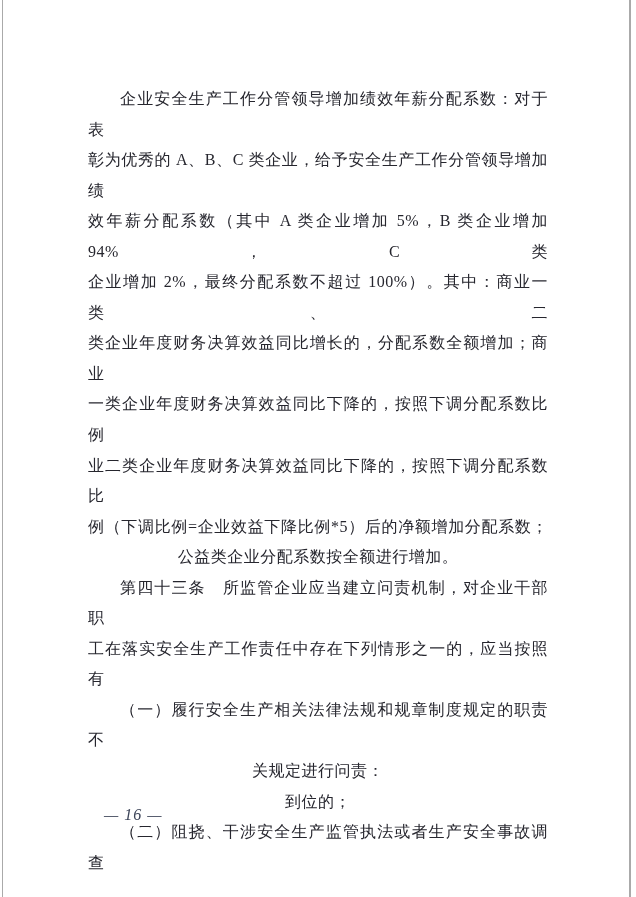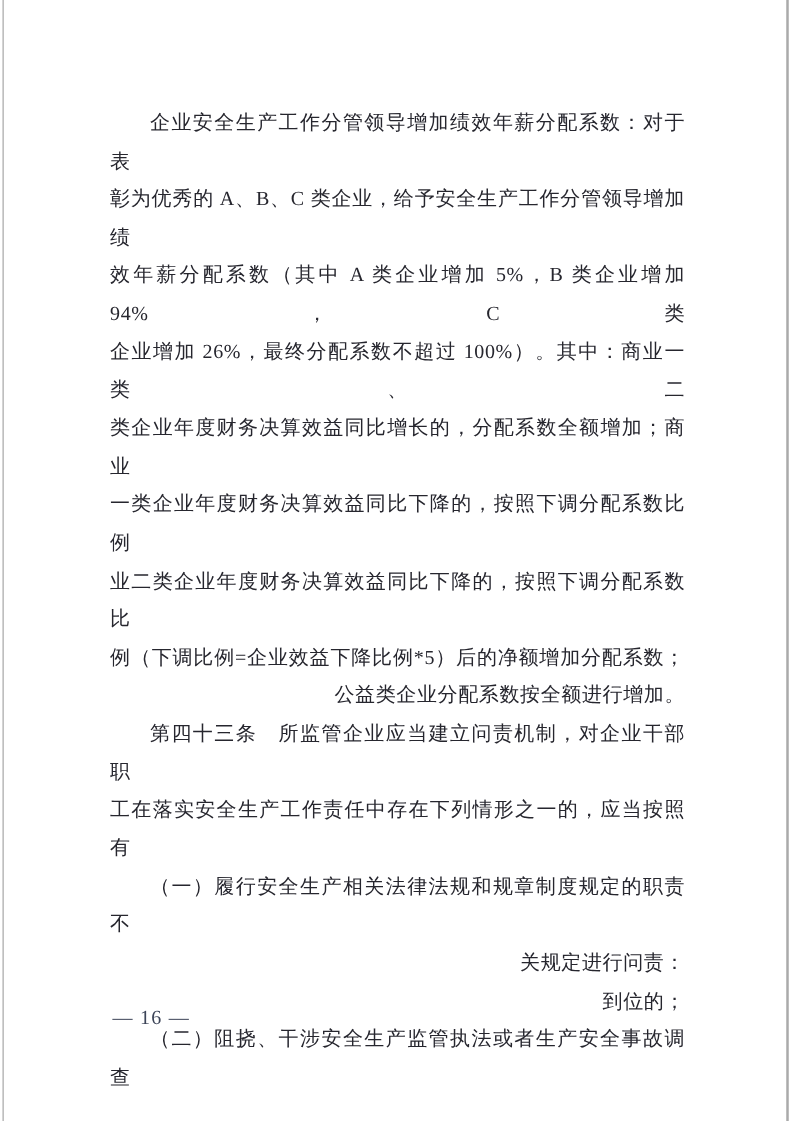--- a/index.html
+++ b/index.html
@@ -35,57 +35,58 @@
     left: 88px;
     top: 84px;
     width: 460px;
   }
   .doc-line {
     font-size: 16px;
     line-height: 30.55px;
     min-height: 30.55px;
     letter-spacing: 0.5px;
     white-space: normal;
-    text-align: right;
+    text-align: center;
   }
   .doc-line.j {
     text-align: justify;
     text-align-last: justify;
     text-justify: inter-character;
   }
   .doc-line.ind {
     text-indent: 2em;
   }
   .bold-prefix {
     font-weight: 400;
   }
   .page-number {
     position: absolute;
-    left: 90px;
+    left: 104px;
     top: 806px;
     font-size: 16px;
     letter-spacing: 1px;
     color: var(--pagenum-color, #3c4458);
+    font-style: italic;
   }
 </style>
 </head>
 <body>
 
 <div class="page">
   <div class="edge edge-left"></div>
   <div class="edge edge-right"></div>
 
   <div class="text-block">
   <div class="doc-line j ind"><span class="line-text">企业安全生产工作分管领导增加绩效年薪分配系数：对于表</span></div>
 
   <div class="doc-line j"><span class="line-text">彰为优秀的 A、B、C 类企业，给予安全生产工作分管领导增加绩</span></div>
 
   <div class="doc-line j"><span class="line-text">效年薪分配系数（其中 A 类企业增加 5%，B 类企业增加 94%，C 类</span></div>
 
-  <div class="doc-line j"><span class="line-text">企业增加 26%，最终分配系数不超过 100%）。其中：商业一类、二</span></div>
+  <div class="doc-line j"><span class="line-text">企业增加 2%，最终分配系数不超过 100%）。其中：商业一类、二</span></div>
 
   <div class="doc-line j"><span class="line-text">类企业年度财务决算效益同比增长的，分配系数全额增加；商业</span></div>
 
   <div class="doc-line j"><span class="line-text">一类企业年度财务决算效益同比下降的，按照下调分配系数比例</span></div>
 
 
   <div class="doc-line j"><span class="line-text">业二类企业年度财务决算效益同比下降的，按照下调分配系数比</span></div>
 
   <div class="doc-line j"><span class="line-text">例（下调比例=企业效益下降比例*5）后的净额增加分配系数；</span></div>
 

